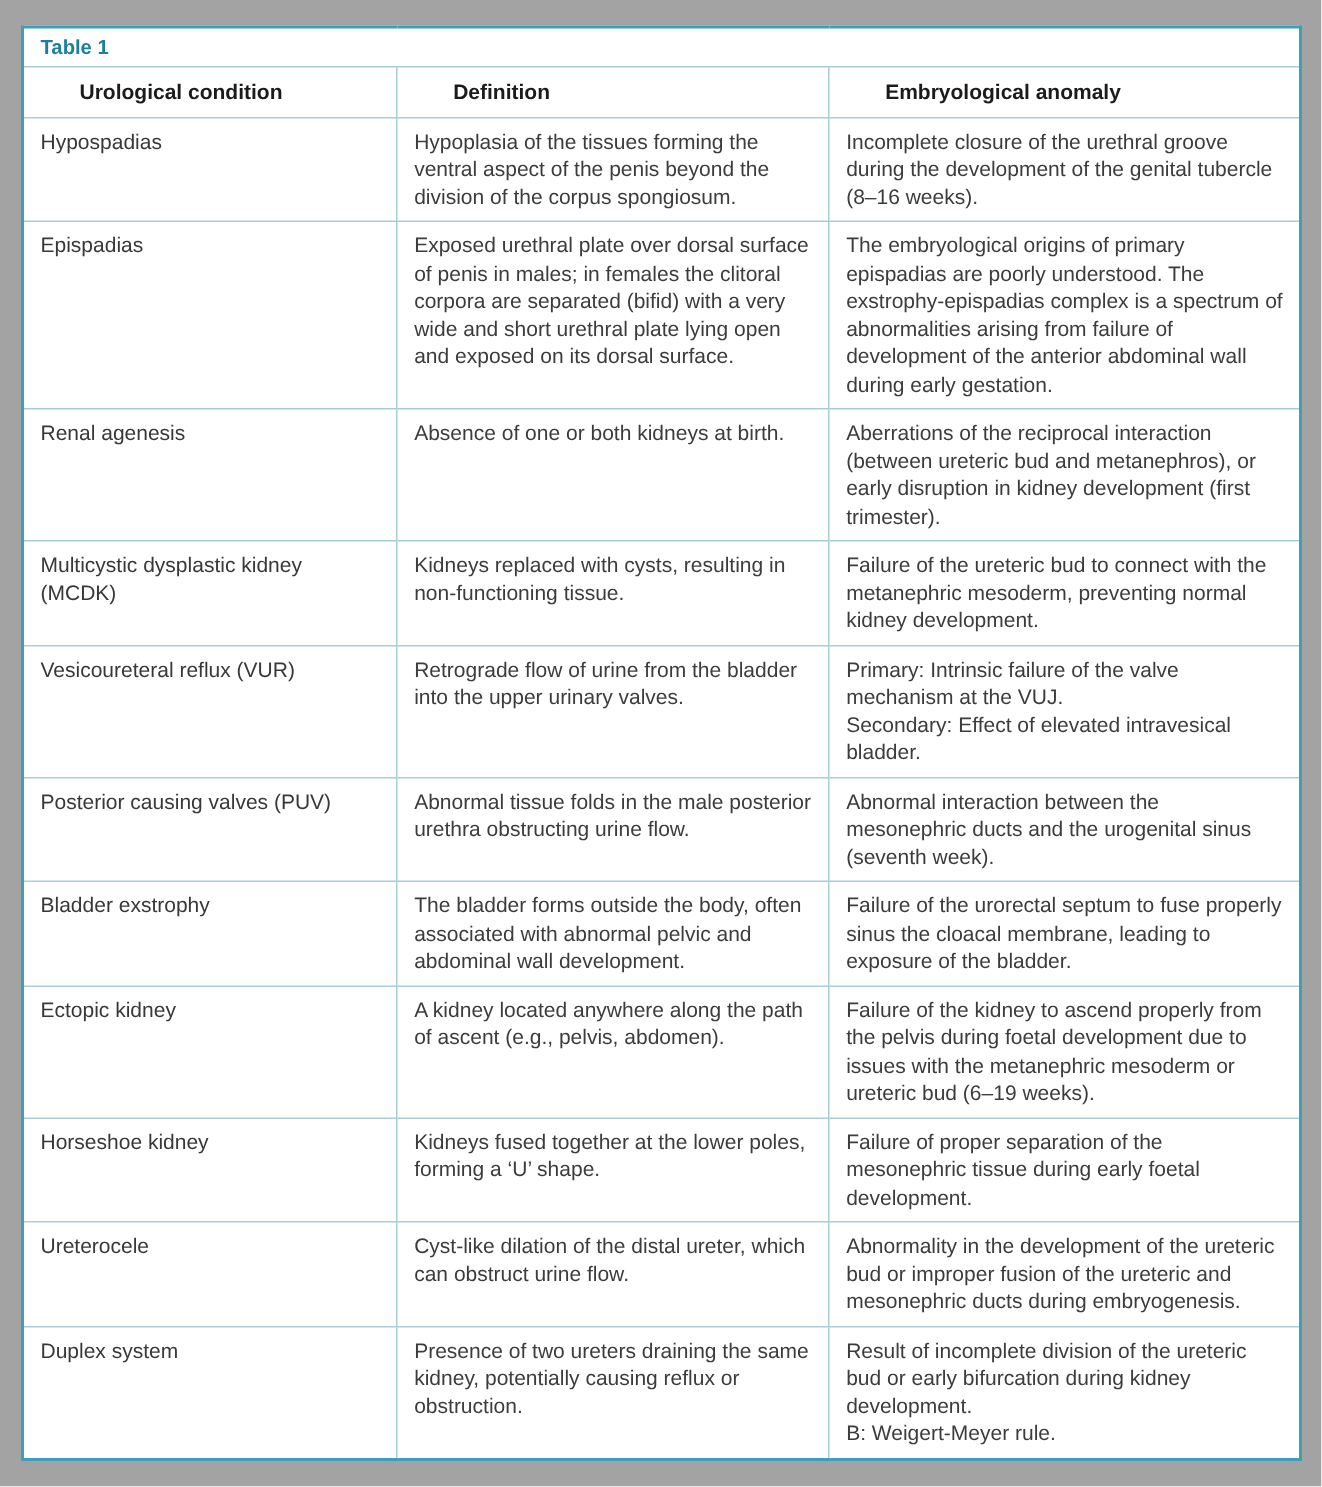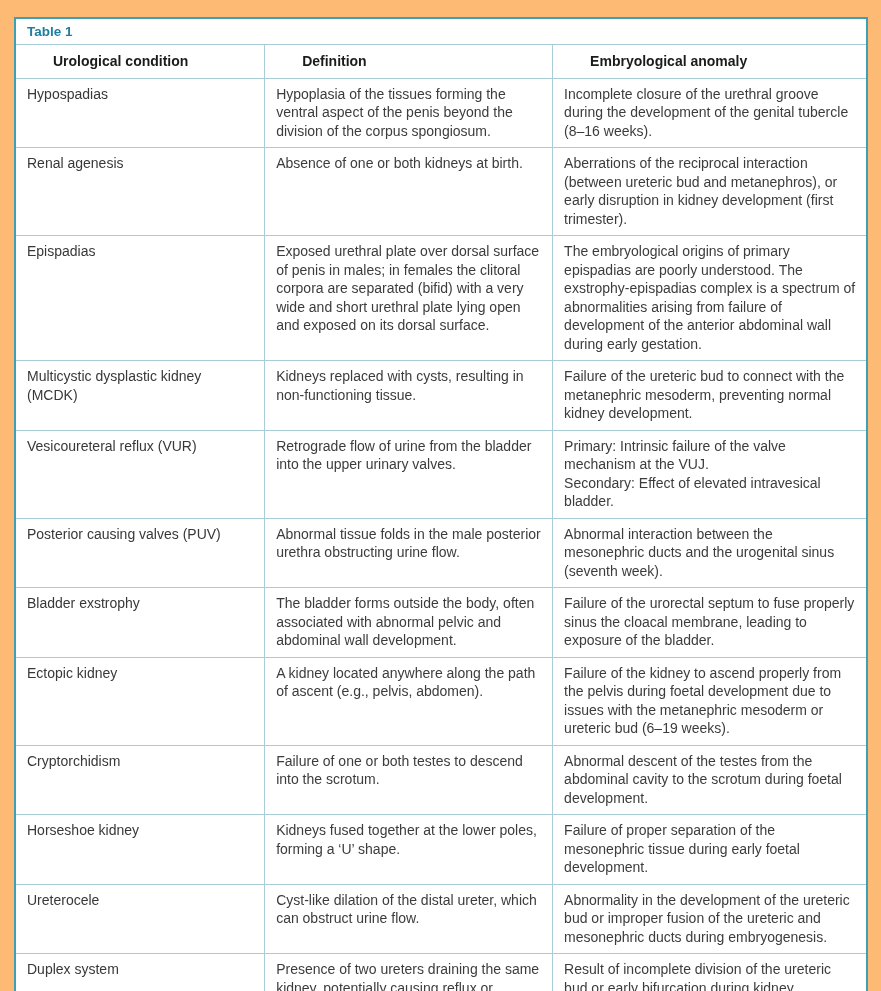--- a/index.html
+++ b/index.html
@@ -4,21 +4,21 @@
 <style>
   * { margin: 0; padding: 0; box-sizing: border-box; }
   html, body {
     width: 881px;
     background: #ffffff;
     font-family: "Liberation Sans", "DejaVu Sans", sans-serif;
   }
   .page {
     width: 881px;
     height: 991px;
-    background: #fdba74;
+    background: #a3a3a3;
     position: relative;
   }
   table.tbl {
     position: absolute;
     left: 14px;
     top: 17px;
     width: 854px;
     border-collapse: collapse;
     border: 2px solid var(--border-outer, #3e9fb6);
     table-layout: fixed;
@@ -75,28 +75,28 @@
           <th>Embryological anomaly</th>
         </tr>
     </thead>
     <tbody id="tbody">
         <tr>
           <td class="cell-condition">Hypospadias</td>
           <td class="cell-definition">Hypoplasia of the tissues forming the ventral aspect of the penis beyond the division of the corpus spongiosum.</td>
           <td class="cell-anomaly">Incomplete closure of the urethral groove during the development of the genital tubercle (8–16 weeks).</td>
         </tr>
         <tr>
+          <td class="cell-condition">Epispadias</td>
+          <td class="cell-definition">Exposed urethral plate over dorsal surface of penis in males; in females the clitoral corpora are separated (bifid) with a very wide and short urethral plate lying open and exposed on its dorsal surface.</td>
+          <td class="cell-anomaly">The embryological origins of primary epispadias are poorly understood. The exstrophy-epispadias complex is a spectrum of abnormalities arising from failure of development of the anterior abdominal wall during early gestation.</td>
+        </tr>
+        <tr>
           <td class="cell-condition">Renal agenesis</td>
           <td class="cell-definition">Absence of one or both kidneys at birth.</td>
           <td class="cell-anomaly">Aberrations of the reciprocal interaction (between ureteric bud and metanephros), or early disruption in kidney development (first trimester).</td>
-        </tr>
-        <tr>
-          <td class="cell-condition">Epispadias</td>
-          <td class="cell-definition">Exposed urethral plate over dorsal surface of penis in males; in females the clitoral corpora are separated (bifid) with a very wide and short urethral plate lying open and exposed on its dorsal surface.</td>
-          <td class="cell-anomaly">The embryological origins of primary epispadias are poorly understood. The exstrophy-epispadias complex is a spectrum of abnormalities arising from failure of development of the anterior abdominal wall during early gestation.</td>
         </tr>
         <tr>
           <td class="cell-condition">Multicystic dysplastic kidney (MCDK)</td>
           <td class="cell-definition">Kidneys replaced with cysts, resulting in non-functioning tissue.</td>
           <td class="cell-anomaly">Failure of the ureteric bud to connect with the metanephric mesoderm, preventing normal kidney development.</td>
         </tr>
         <tr>
           <td class="cell-condition">Vesicoureteral reflux (VUR)</td>
           <td class="cell-definition">Retrograde flow of urine from the bladder into the upper urinary valves.</td>
           <td class="cell-anomaly">Primary: Intrinsic failure of the valve mechanism at the VUJ.
@@ -111,25 +111,20 @@
           <td class="cell-condition">Bladder exstrophy</td>
           <td class="cell-definition">The bladder forms outside the body, often associated with abnormal pelvic and abdominal wall development.</td>
           <td class="cell-anomaly">Failure of the urorectal septum to fuse properly sinus the cloacal membrane, leading to exposure of the bladder.</td>
         </tr>
         <tr>
           <td class="cell-condition">Ectopic kidney</td>
           <td class="cell-definition">A kidney located anywhere along the path of ascent (e.g., pelvis, abdomen).</td>
           <td class="cell-anomaly">Failure of the kidney to ascend properly from the pelvis during foetal development due to issues with the metanephric mesoderm or ureteric bud (6–19 weeks).</td>
         </tr>
         <tr>
-          <td class="cell-condition">Cryptorchidism</td>
-          <td class="cell-definition">Failure of one or both testes to descend into the scrotum.</td>
-          <td class="cell-anomaly">Abnormal descent of the testes from the abdominal cavity to the scrotum during foetal development.</td>
-        </tr>
-        <tr>
           <td class="cell-condition">Horseshoe kidney</td>
           <td class="cell-definition">Kidneys fused together at the lower poles, forming a ‘U’ shape.</td>
           <td class="cell-anomaly">Failure of proper separation of the mesonephric tissue during early foetal development.</td>
         </tr>
         <tr>
           <td class="cell-condition">Ureterocele</td>
           <td class="cell-definition">Cyst-like dilation of the distal ureter, which can obstruct urine flow.</td>
           <td class="cell-anomaly">Abnormality in the development of the ureteric bud or improper fusion of the ureteric and mesonephric ducts during embryogenesis.</td>
         </tr>
         <tr>

